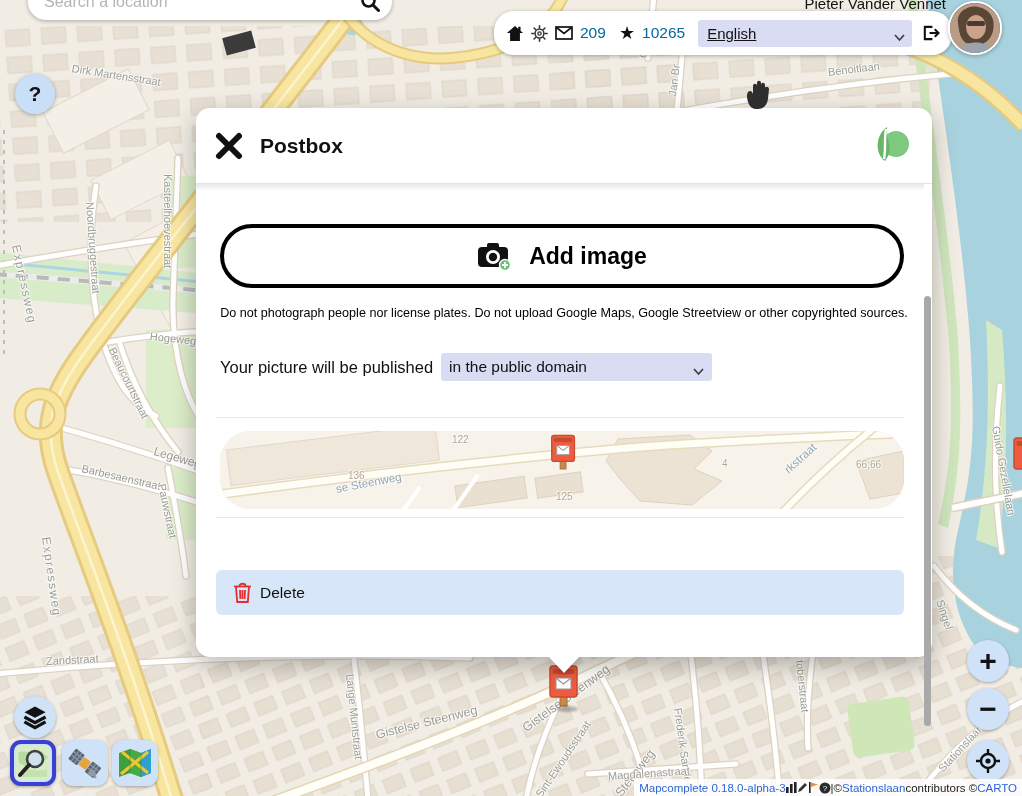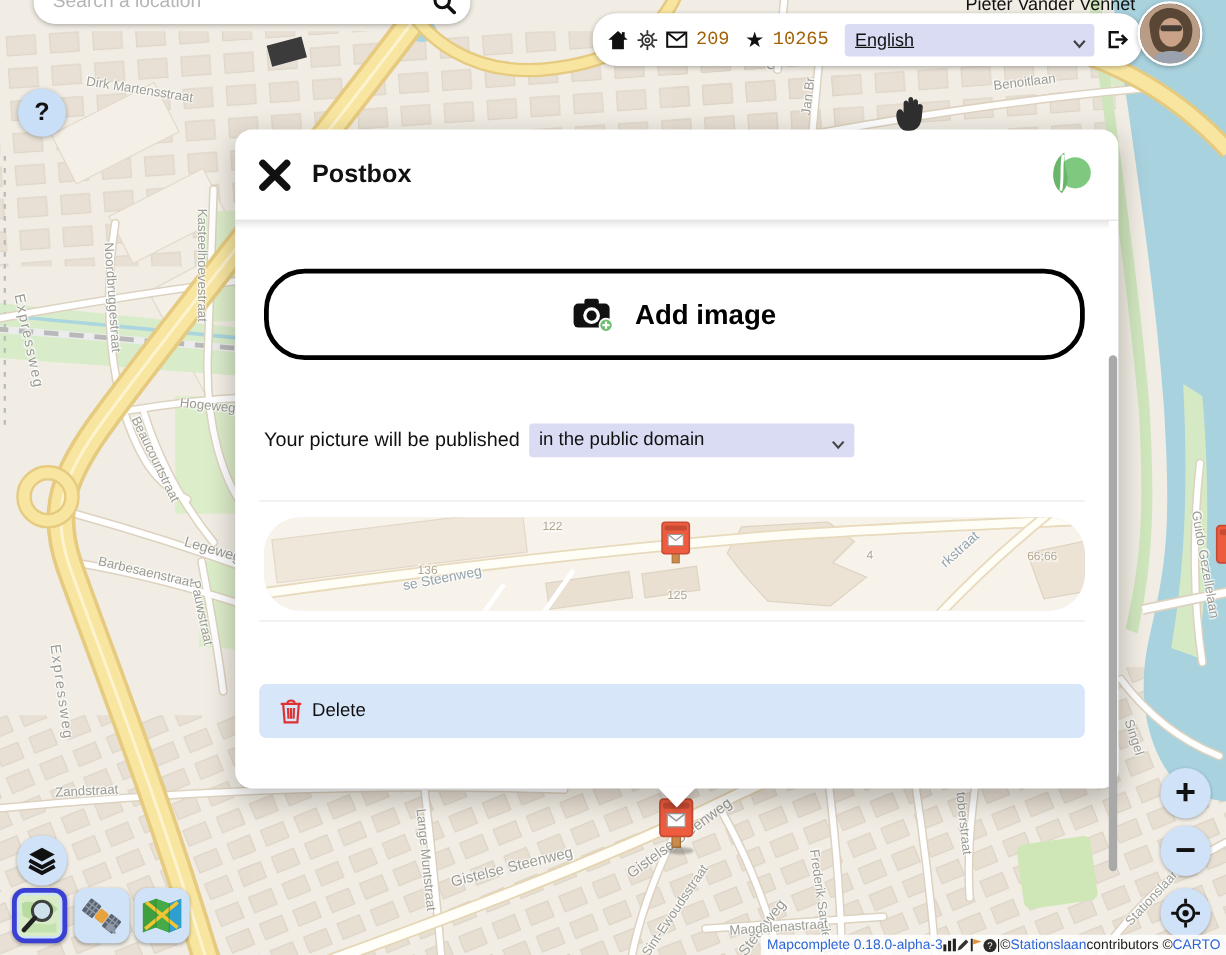--- a/index.html
+++ b/index.html
@@ -16,21 +16,21 @@
   #searchbar input{border:none;outline:none;flex:1;margin-left:14px;font-size:16px;
     font-family:"Liberation Sans",sans-serif;color:#333;background:transparent;}
   #searchbar input::placeholder{color:#b5b5b5;}
   #helpbtn{left:15px;top:74px;width:40px;height:40px;border-radius:50%;background:#c9def7;
     box-shadow:0 1px 4px rgba(0,0,0,.3);display:flex;align-items:center;justify-content:center;
     font-size:21px;font-weight:bold;color:#111;z-index:6;cursor:pointer;}
   #userpanel{left:494px;top:11px;width:458px;height:44px;background:#fff;border-radius:20px;
     box-shadow:0 1px 4px rgba(0,0,0,.3);display:flex;align-items:center;gap:7px;
     padding:0 12px;box-sizing:border-box;z-index:6;}
   #username{top:-5px;right:76px;font-size:15px;color:#111;z-index:7;white-space:nowrap;}
-  .count{font-size:15.5px;color:#a16207;font-family:Liberation Mono, monospace;}
+  .count{font-size:15.5px;color:#0369a1;}
   #langselect{width:251px;height:27px;background:#d9dcf3;border-radius:3px;display:flex;
     align-items:center;font-size:15px;color:#111;padding-left:9px;box-sizing:border-box;
     position:relative;cursor:pointer;}
   #langselect .chev{position:absolute;right:7px;top:8px;}
   #avatar{left:948px;top:1px;width:54px;height:54px;border-radius:50%;z-index:8;
     border:2px solid #fff;box-sizing:border-box;overflow:hidden;
     background:radial-gradient(circle at 50% 42%,#caa083 0 26%,#8a6a52 27% 40%,#5d4a38 41% 60%,#7d6a55 61%);
     box-shadow:0 1px 4px rgba(0,0,0,.3);}
   
   #modal{left:196px;top:108px;width:736px;height:549px;background:#fff;border-radius:14px;
@@ -40,21 +40,21 @@
     filter:drop-shadow(0 3px 2px rgba(0,0,0,.15));}
   #modal-header{position:absolute;left:0;top:0;right:0;height:75px;display:flex;align-items:center;}
   #close-x{margin-left:18px;width:30px;height:30px;cursor:pointer;}
   #modal-title{margin-left:16px;font-size:21px;font-weight:bold;color:#111;}
   #mc-logo{position:absolute;right:22px;top:17px;}
   #hdr-line{position:absolute;left:0;right:0;top:75px;height:1px;background:#e3e3e3;}
   #hdr-shadow{position:absolute;left:0;right:8px;top:76px;height:7px;
     background:linear-gradient(#00000018,transparent);}
   #scrolltrack{position:absolute;right:0px;top:80px;width:8px;bottom:8px;}
   #scrollthumb{position:absolute;right:1px;top:108px;width:7px;height:430px;background:#a9a9a9;border-radius:4px;}
-  #addimg{position:absolute;left:24px;top:116px;width:684px;height:76px;border:4px solid #000;
+  #addimg{position:absolute;left:24px;top:116px;width:684px;height:64px;border:4px solid #000;
     border-radius:34px;background:#fff;display:flex;align-items:center;justify-content:center;
     gap:16px;cursor:pointer;box-sizing:border-box;}
   #addimg span{font-size:23px;font-weight:bold;color:#000;}
   #imgnote{position:absolute;left:23px;top:192px;width:690px;text-align:center;font-size:12.6px;
     color:#000;line-height:27px;}
   #pubrow{position:absolute;left:24px;top:245px;display:flex;align-items:center;font-size:16.5px;color:#111;}
   #licsel{margin-left:8px;width:271px;height:28px;background:#d9dcf3;border-radius:3px;display:flex;
     align-items:center;padding-left:8px;font-size:15.5px;position:relative;cursor:pointer;box-sizing:border-box;}
   #licsel .chev{position:absolute;right:8px;top:9px;}
   .mhr{position:absolute;left:20px;right:28px;height:1px;background:#e8e8e8;}
@@ -348,20 +348,21 @@
         <rect x="10" y="2" width="12" height="7" rx="2" fill="#111"></rect>
         <circle cx="16" cy="16" r="7" fill="#fff"></circle>
         <circle cx="16" cy="16" r="4.2" fill="#111"></circle>
         <circle cx="28" cy="24" r="5.5" fill="#6fbf72" stroke="#fff" stroke-width="1.4"></circle>
         <path d="M28,21 V27 M25,24 H31" stroke="#fff" stroke-width="1.8"></path>
       </svg>
     </span>
     <span>Add image</span>
   </div>
 
+  <div id="imgnote">Do not photograph people nor license plates. Do not upload Google Maps, Google Streetview or other copyrighted sources.</div>
 
   <div id="pubrow">
     <span>Your picture will be published</span>
     <div id="licsel">
       <span>in the public domain</span>
       <span class="chev">
         <svg width="11" height="9" viewBox="0 0 11 9">
             <polyline points="1,2 5.5,7 10,2" fill="none" stroke="#444" stroke-width="1.8"></polyline>
           </svg>
       </span>

